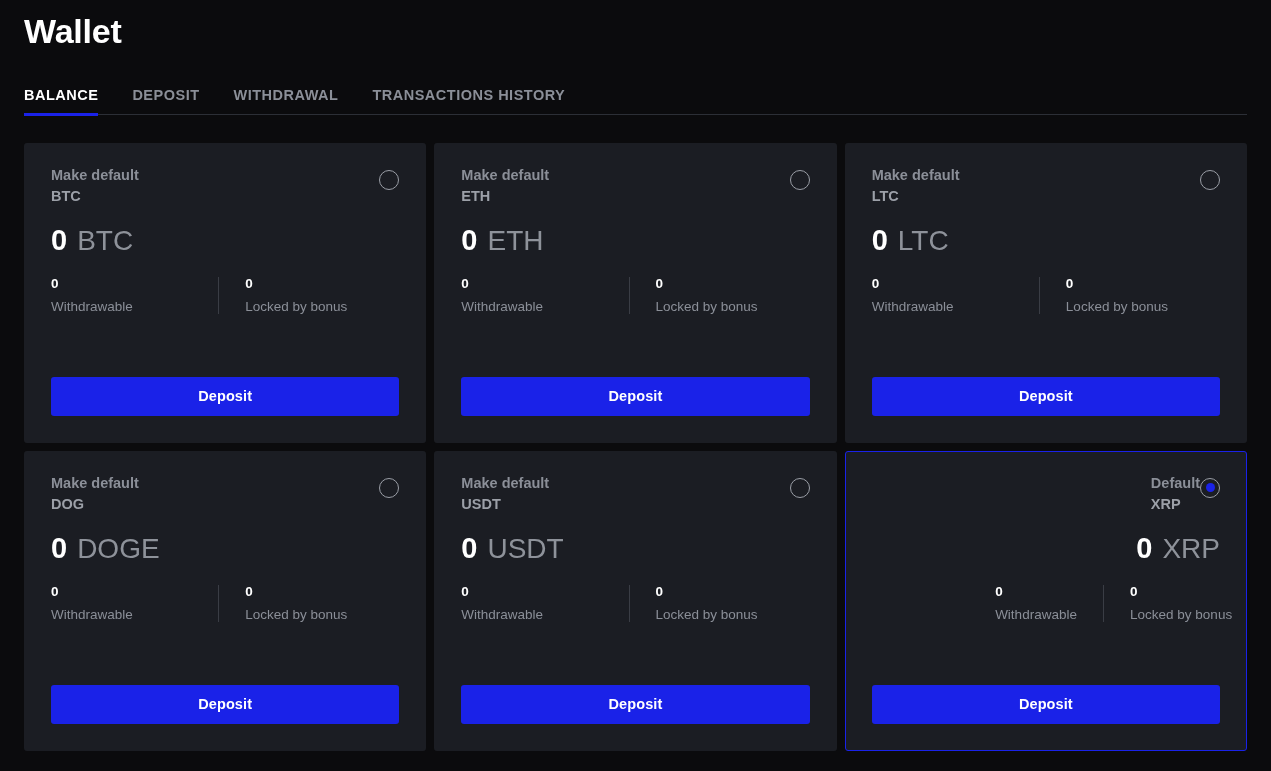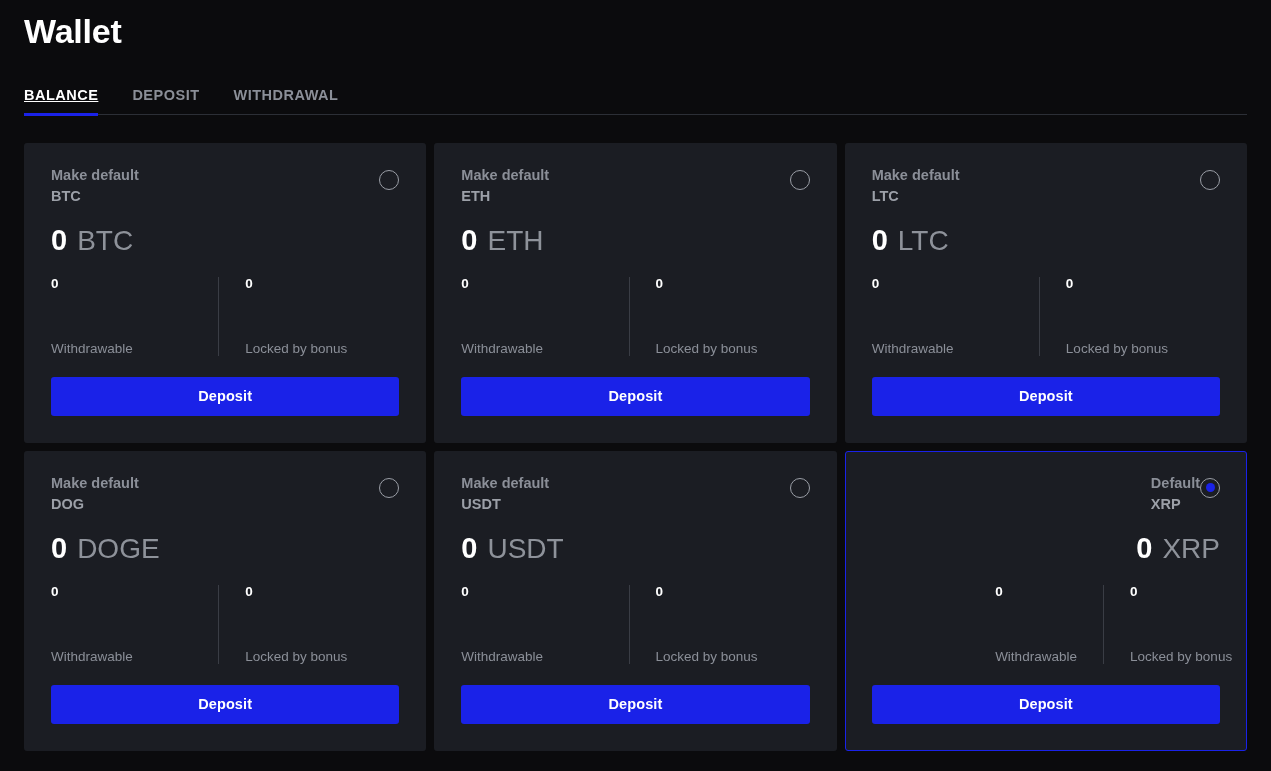--- a/index.html
+++ b/index.html
@@ -54,21 +54,20 @@
     position: relative;
     cursor: pointer;
     white-space: nowrap;
     background: none;
     border: none;
     font-family: inherit;
   }
 
   .tab.active {
     color: #ffffff;
-    text-decoration: underline;
   }
 
   .tab.active::after {
     content: "";
     position: absolute;
     left: 0;
     right: 0;
     bottom: -2px;
     height: 3px;
     background: #1a22e8;
@@ -201,21 +200,20 @@
     font-weight: bold;
     color: #ffffff;
     line-height: 1;
   }
 
   .stat-label {
     font-size: 13.5px;
     color: #8b8f98;
     line-height: 1;
     white-space: nowrap;
-    margin-top: 42px;
   }
 
   
   .deposit-btn {
     margin-top: auto;
     width: 100%;
     height: 39px;
     background: #1a22e8;
     color: #ffffff;
     font-size: 14.5px;
@@ -231,20 +229,21 @@
 <body>
 
 <div class="page">
 
   <h1 class="page-title">Wallet</h1>
 
   <div class="tabs">
     <button class="tab active">BALANCE</button>
     <button class="tab">DEPOSIT</button>
     <button class="tab">WITHDRAWAL</button>
+    <button class="tab">TRANSACTIONS HISTORY</button>
   </div>
 
   <div class="grid">
 
     <div class="card">
       <div class="card-head">
         <div class="card-head-text">
           <span class="default-label">Make default</span>
           <span class="currency-code">BTC</span>
         </div>

